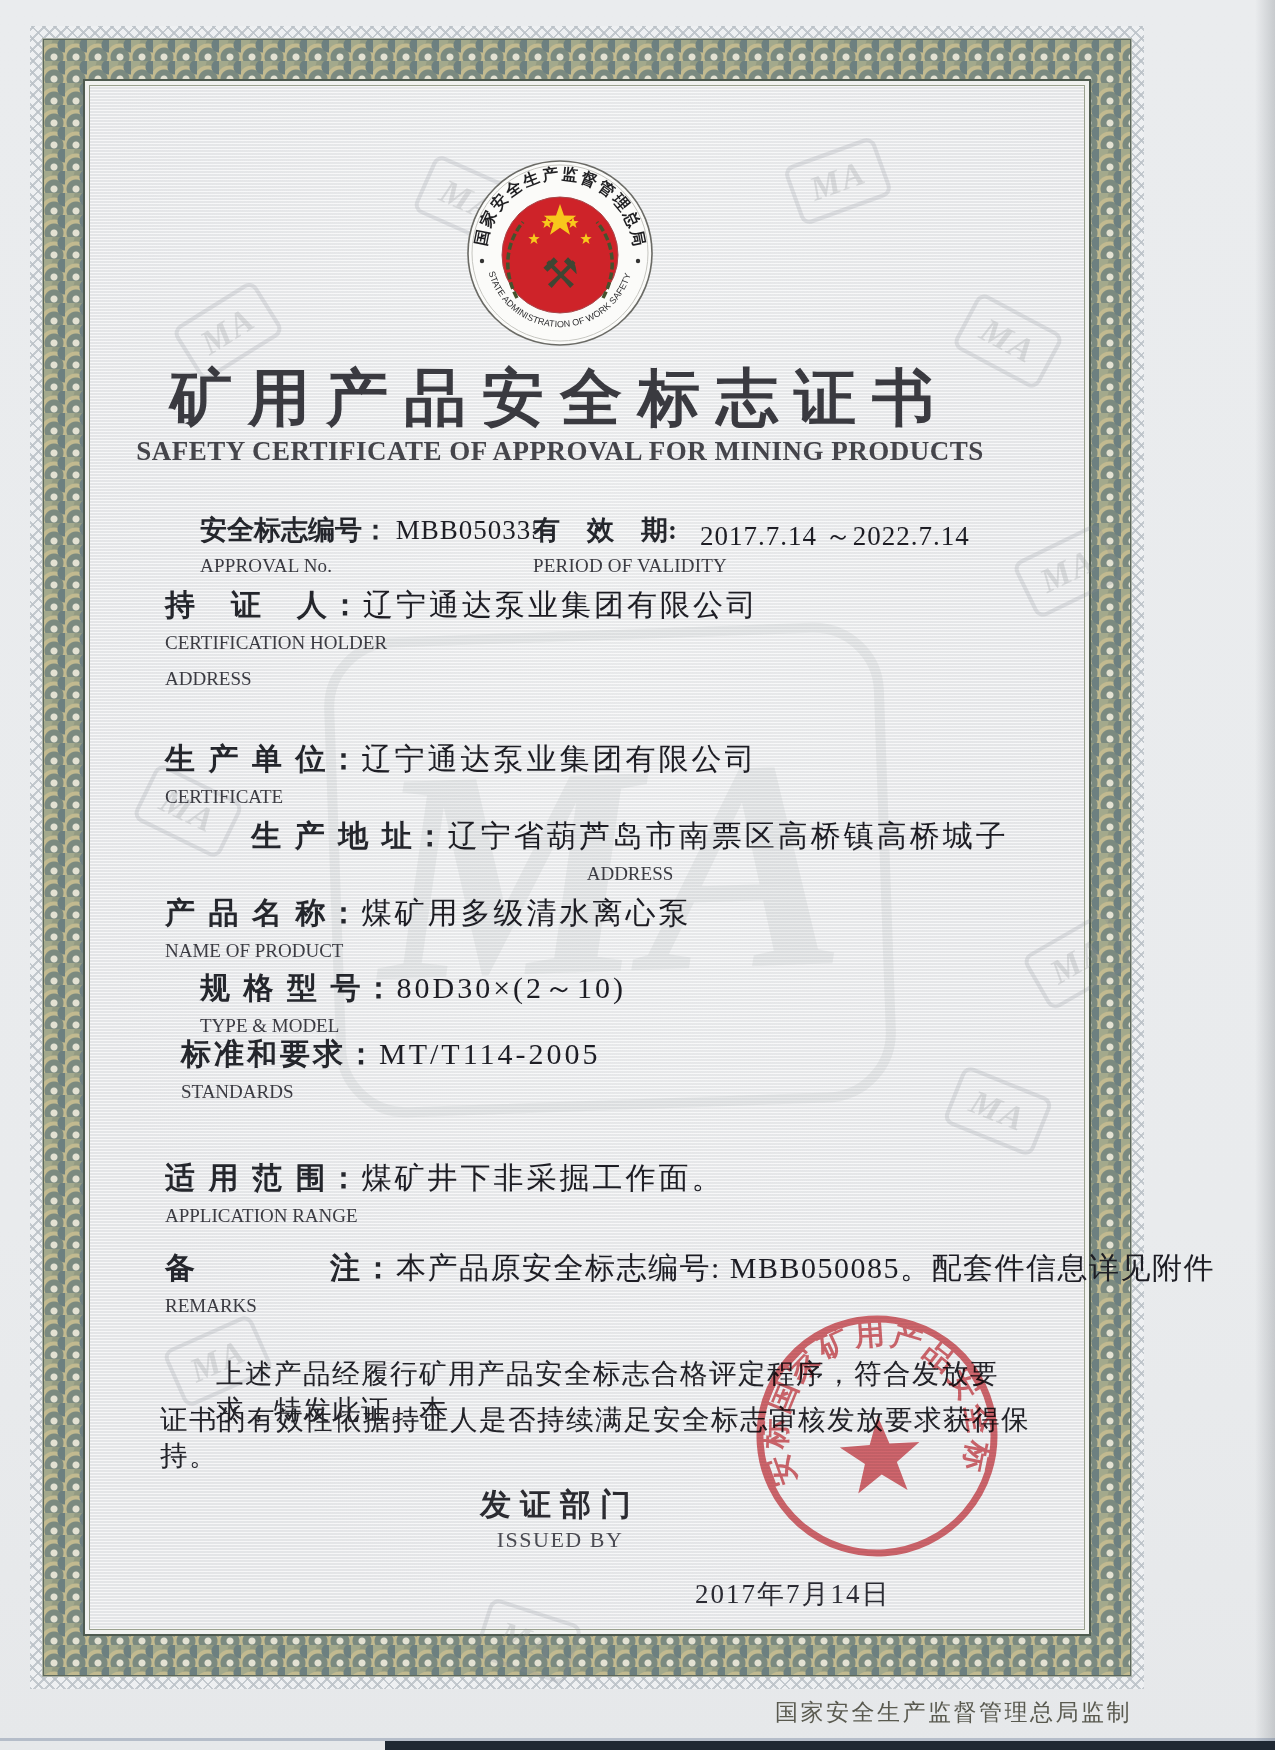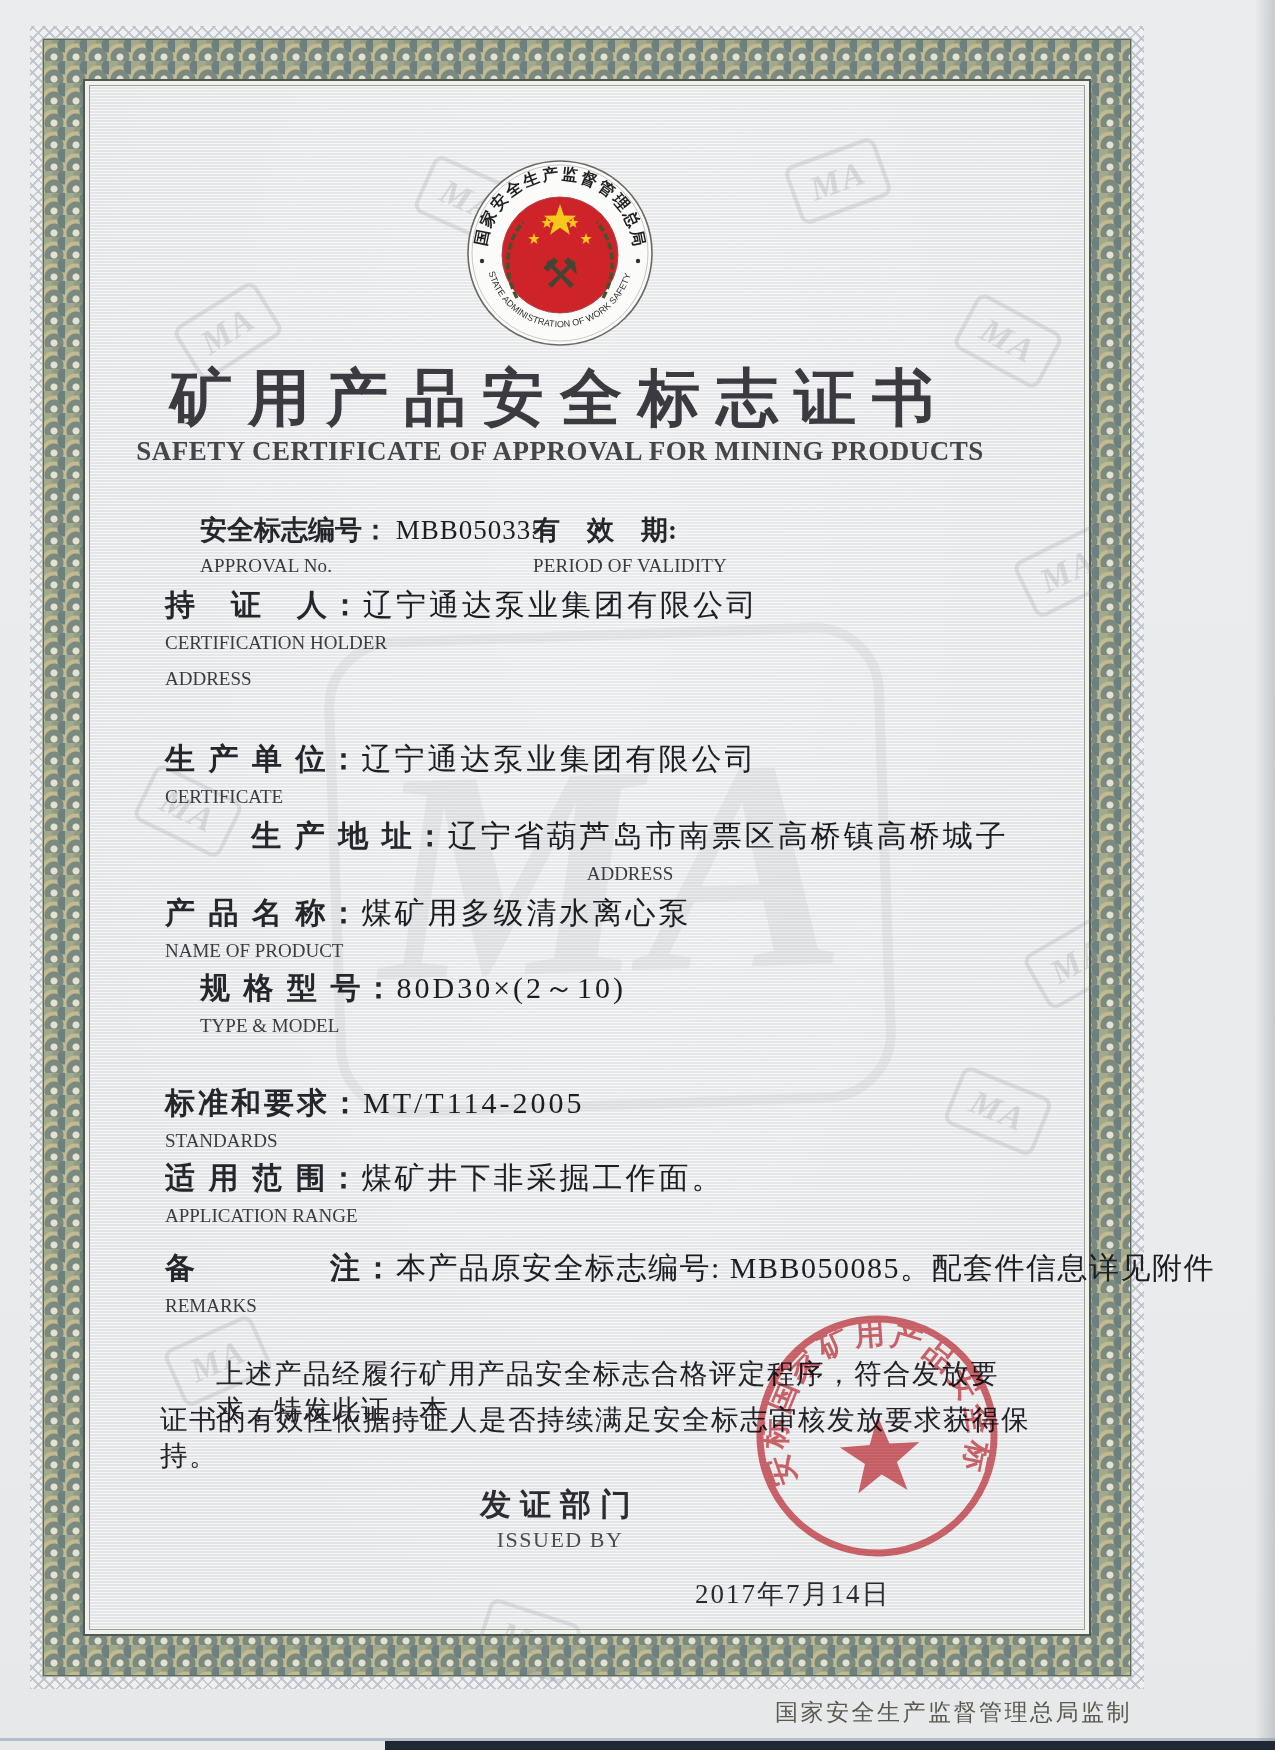--- a/index.html
+++ b/index.html
@@ -143,20 +143,21 @@
 
   <div class="abs apr-row" style="left:200px;">
     <span class="lbl">安全标志编号：</span>
     <span style="color:#1d1d24;letter-spacing:1px;">MBB050335</span>
     <div class="sub" style="margin-top:7px;">APPROVAL No.</div>
   </div>
   <div class="abs apr-row" style="left:533px;">
     <span class="lbl">有　效　期:</span>
     <div class="sub" style="margin-top:7px;">PERIOD OF VALIDITY</div>
   </div>
+  <div class="abs" style="left:700px;top:518px;font-size:27px;color:#1d1d24;letter-spacing:1px;">2017.7.14 ～2022.7.14</div>
 
   <div class="field" style="top:585px;">
     <div class="fmain"><span class="flabel">持　证　人：</span><span class="fvalue">辽宁通达泵业集团有限公司</span></div>
     <div class="fsub">CERTIFICATION HOLDER</div>
   </div>
   <div class="field" style="top:662px;">
     <div class="fsub">ADDRESS</div>
   </div>
   <div class="field" style="top:739px;">
     <div class="fmain"><span class="flabel">生 产 单 位：</span><span class="fvalue">辽宁通达泵业集团有限公司</span></div>
@@ -167,21 +168,21 @@
     <div class="fsub">ADDRESS</div>
   </div>
   <div class="field" style="top:893px;">
     <div class="fmain"><span class="flabel">产 品 名 称：</span><span class="fvalue">煤矿用多级清水离心泵</span></div>
     <div class="fsub">NAME OF PRODUCT</div>
   </div>
   <div class="field" style="top:968px;margin-left:35px;">
     <div class="fmain"><span class="flabel">规 格 型 号：</span><span class="fvalue">80D30×(2～10)</span></div>
     <div class="fsub">TYPE &amp; MODEL</div>
   </div>
-  <div class="field" style="top:1083px;">
+  <div class="field" style="top:1034px;margin-left:16px;">
     <div class="fmain"><span class="flabel">标准和要求：</span><span class="fvalue">MT/T114-2005</span></div>
     <div class="fsub">STANDARDS</div>
   </div>
   <div class="field" style="top:1158px;">
     <div class="fmain"><span class="flabel">适 用 范 围：</span><span class="fvalue">煤矿井下非采掘工作面。</span></div>
     <div class="fsub">APPLICATION RANGE</div>
   </div>
   <div class="field" style="top:1248px;">
     <div class="fmain"><span class="flabel">备　　　　注：</span><span class="fvalue" style="letter-spacing:1.5px;">本产品原安全标志编号: MBB050085。配套件信息详见附件</span></div>
     <div class="fsub">REMARKS</div>

